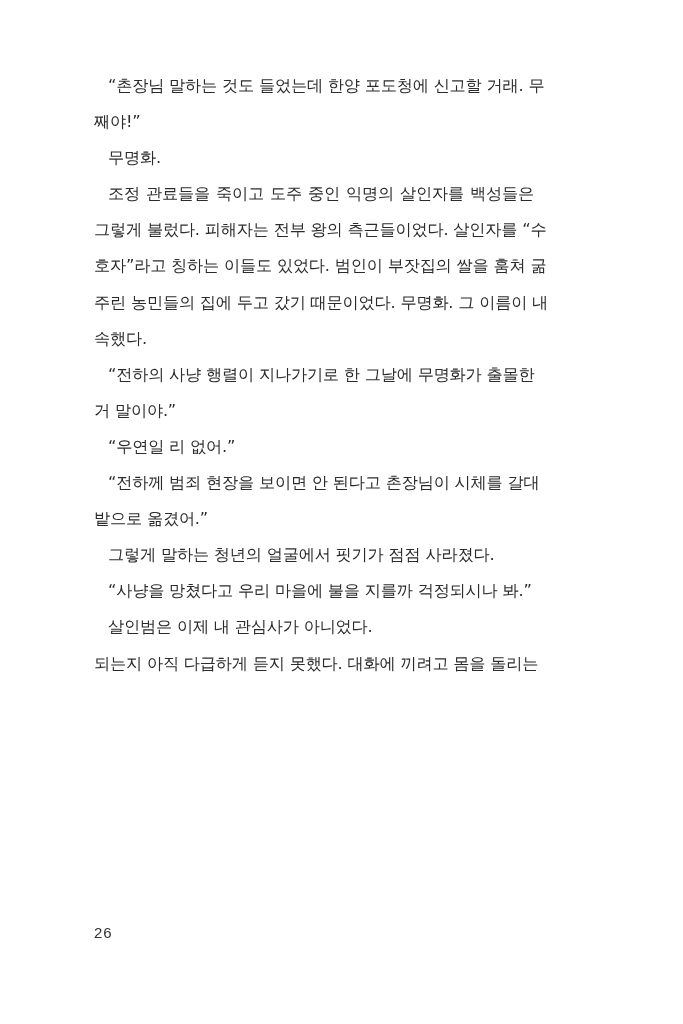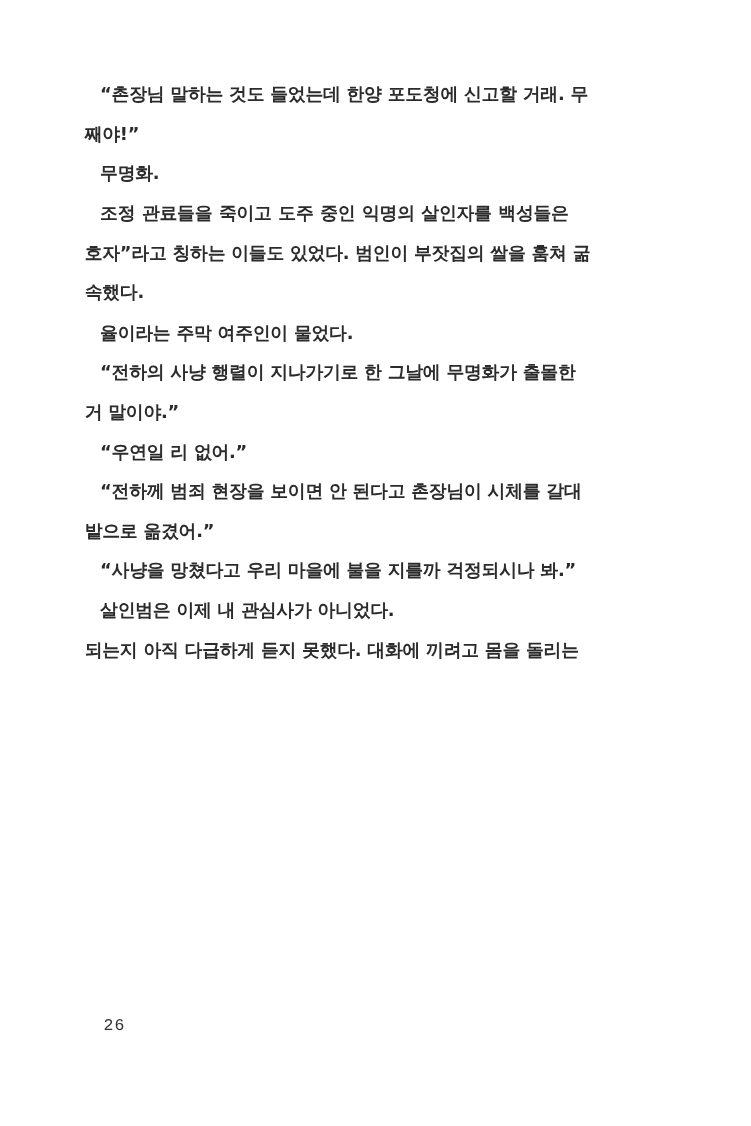--- a/index.html
+++ b/index.html
@@ -10,24 +10,23 @@
   body {
     width: 683px;
     height: 1024px;
     position: relative;
     overflow: hidden;
     font-family: "DejaVu Sans", "Liberation Sans", sans-serif;
     color: #2b2b2b;
   }
   .page {
     position: absolute;
-    left: 77px;
+    left: 94px;
     top: 68px;
     width: 440px;
-    font-weight: bold;
   }
   .line {
     height: 36.1px;
     line-height: 36.1px;
     font-size: 16.2px;
     white-space: nowrap;
     letter-spacing: -0.2px;
     text-align: justify;
     text-align-last: justify;
     display: block;
@@ -38,37 +37,39 @@
   .line.indent {
     padding-left: 14px;
   }
   .page-number {
     position: absolute;
     left: 94px;
     top: 924px;
     font-size: 15px;
     letter-spacing: 1px;
     color: #333333;
-    font-family: Liberation Mono, monospace;
+    font-family: Liberation Sans, sans-serif;
   }
 </style>
 </head>
 <body>
 
 <div class="page">
   <span class="line indent">“촌장님 말하는 것도 들었는데 한양 포도청에 신고할 거래. 무</span>
   <span class="line last">째야!”</span>
   <span class="line indent last">무명화.</span>
   <span class="line indent">조정 관료들을 죽이고 도주 중인 익명의 살인자를 백성들은</span>
+  <span class="line">그렇게 불렀다. 피해자는 전부 왕의 측근들이었다. 살인자를 “수</span>
   <span class="line">호자”라고 칭하는 이들도 있었다. 범인이 부잣집의 쌀을 훔쳐 굶</span>
+  <span class="line">주린 농민들의 집에 두고 갔기 때문이었다. 무명화. 그 이름이 내</span>
   <span class="line last">속했다.</span>
-  <span class="line indent last">율이라는 주막 여주인이 물었다.</span>
   <span class="line indent">“전하의 사냥 행렬이 지나가기로 한 그날에 무명화가 출몰한</span>
   <span class="line last">거 말이야.”</span>
   <span class="line indent last">“우연일 리 없어.”</span>
   <span class="line indent">“전하께 범죄 현장을 보이면 안 된다고 촌장님이 시체를 갈대</span>
   <span class="line last">밭으로 옮겼어.”</span>
+  <span class="line indent last">그렇게 말하는 청년의 얼굴에서 핏기가 점점 사라졌다.</span>
   <span class="line indent last">“사냥을 망쳤다고 우리 마을에 불을 지를까 걱정되시나 봐.”</span>
   <span class="line indent last">살인범은 이제 내 관심사가 아니었다.</span>
   <span class="line">되는지 아직 다급하게 듣지 못했다. 대화에 끼려고 몸을 돌리는</span>
 </div>
 
 <div class="page-number">26</div>
 
 </body></html>

